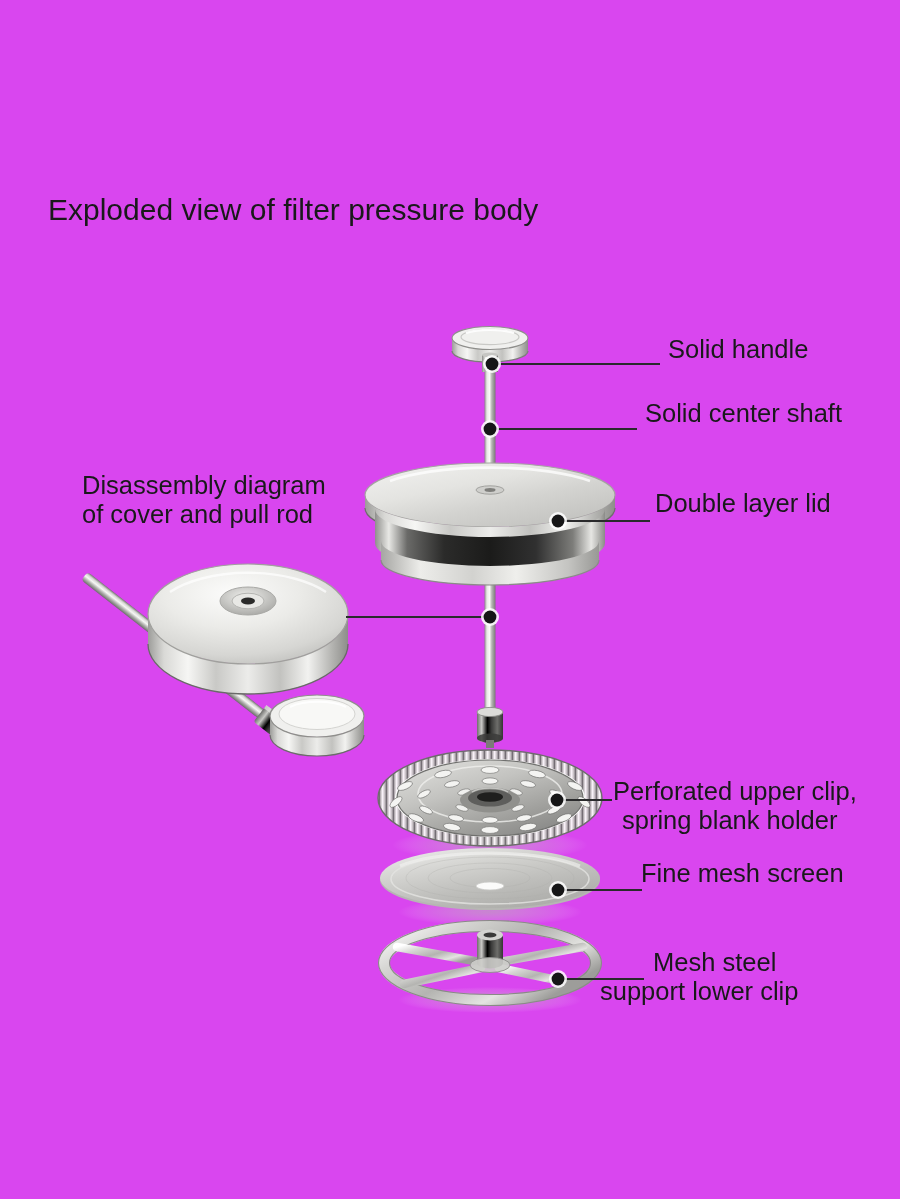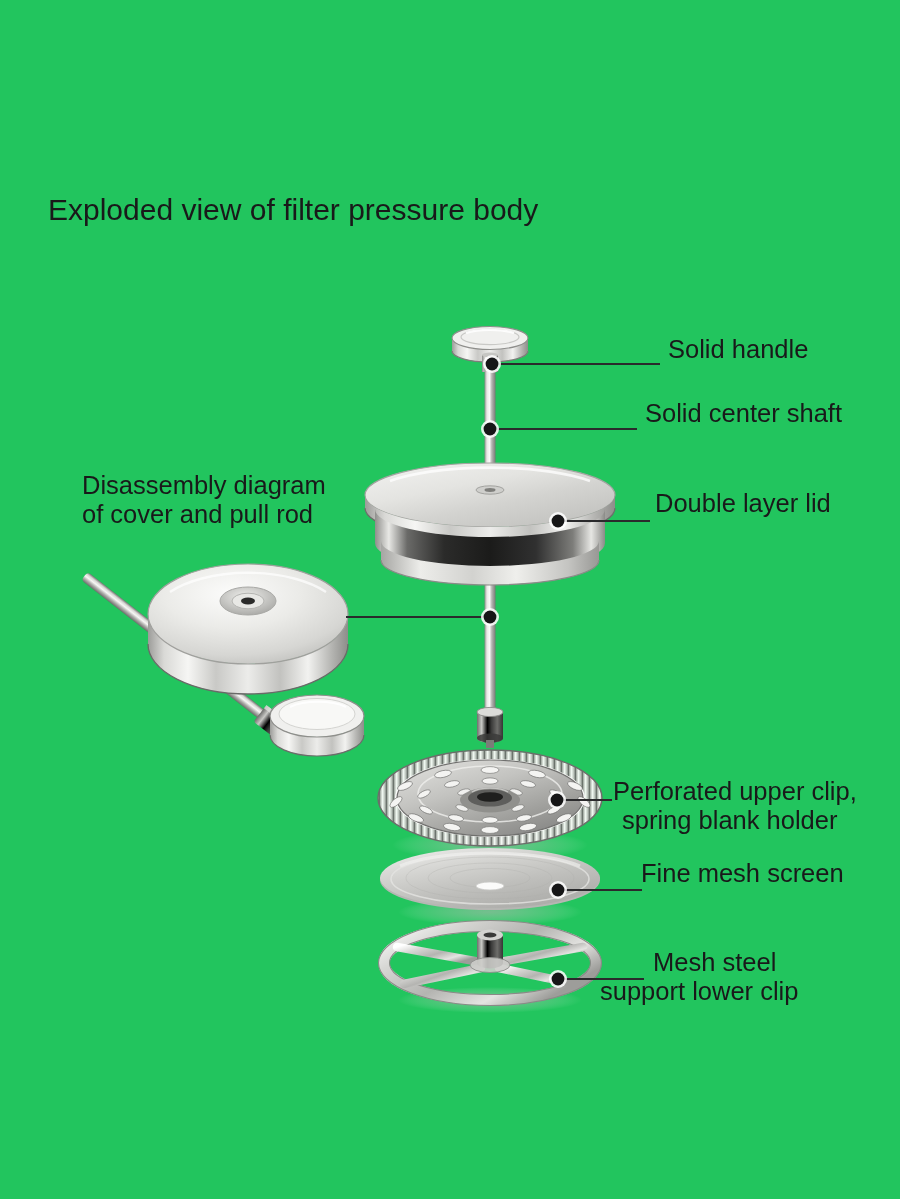--- a/index.html
+++ b/index.html
@@ -9,21 +9,21 @@
     background: #ffffff;
   }
   body {
     font-family: "Liberation Sans", sans-serif;
     -webkit-font-smoothing: antialiased;
   }
   #page {
     position: relative;
     width: 900px;
     height: 1199px;
-    background: #22c55e;
+    background: #d946ef;
     overflow: hidden;
   }
   #diagram-svg {
     position: absolute;
     left: 0;
     top: 0;
     width: 900px;
     height: 1199px;
     display: block;
   }

